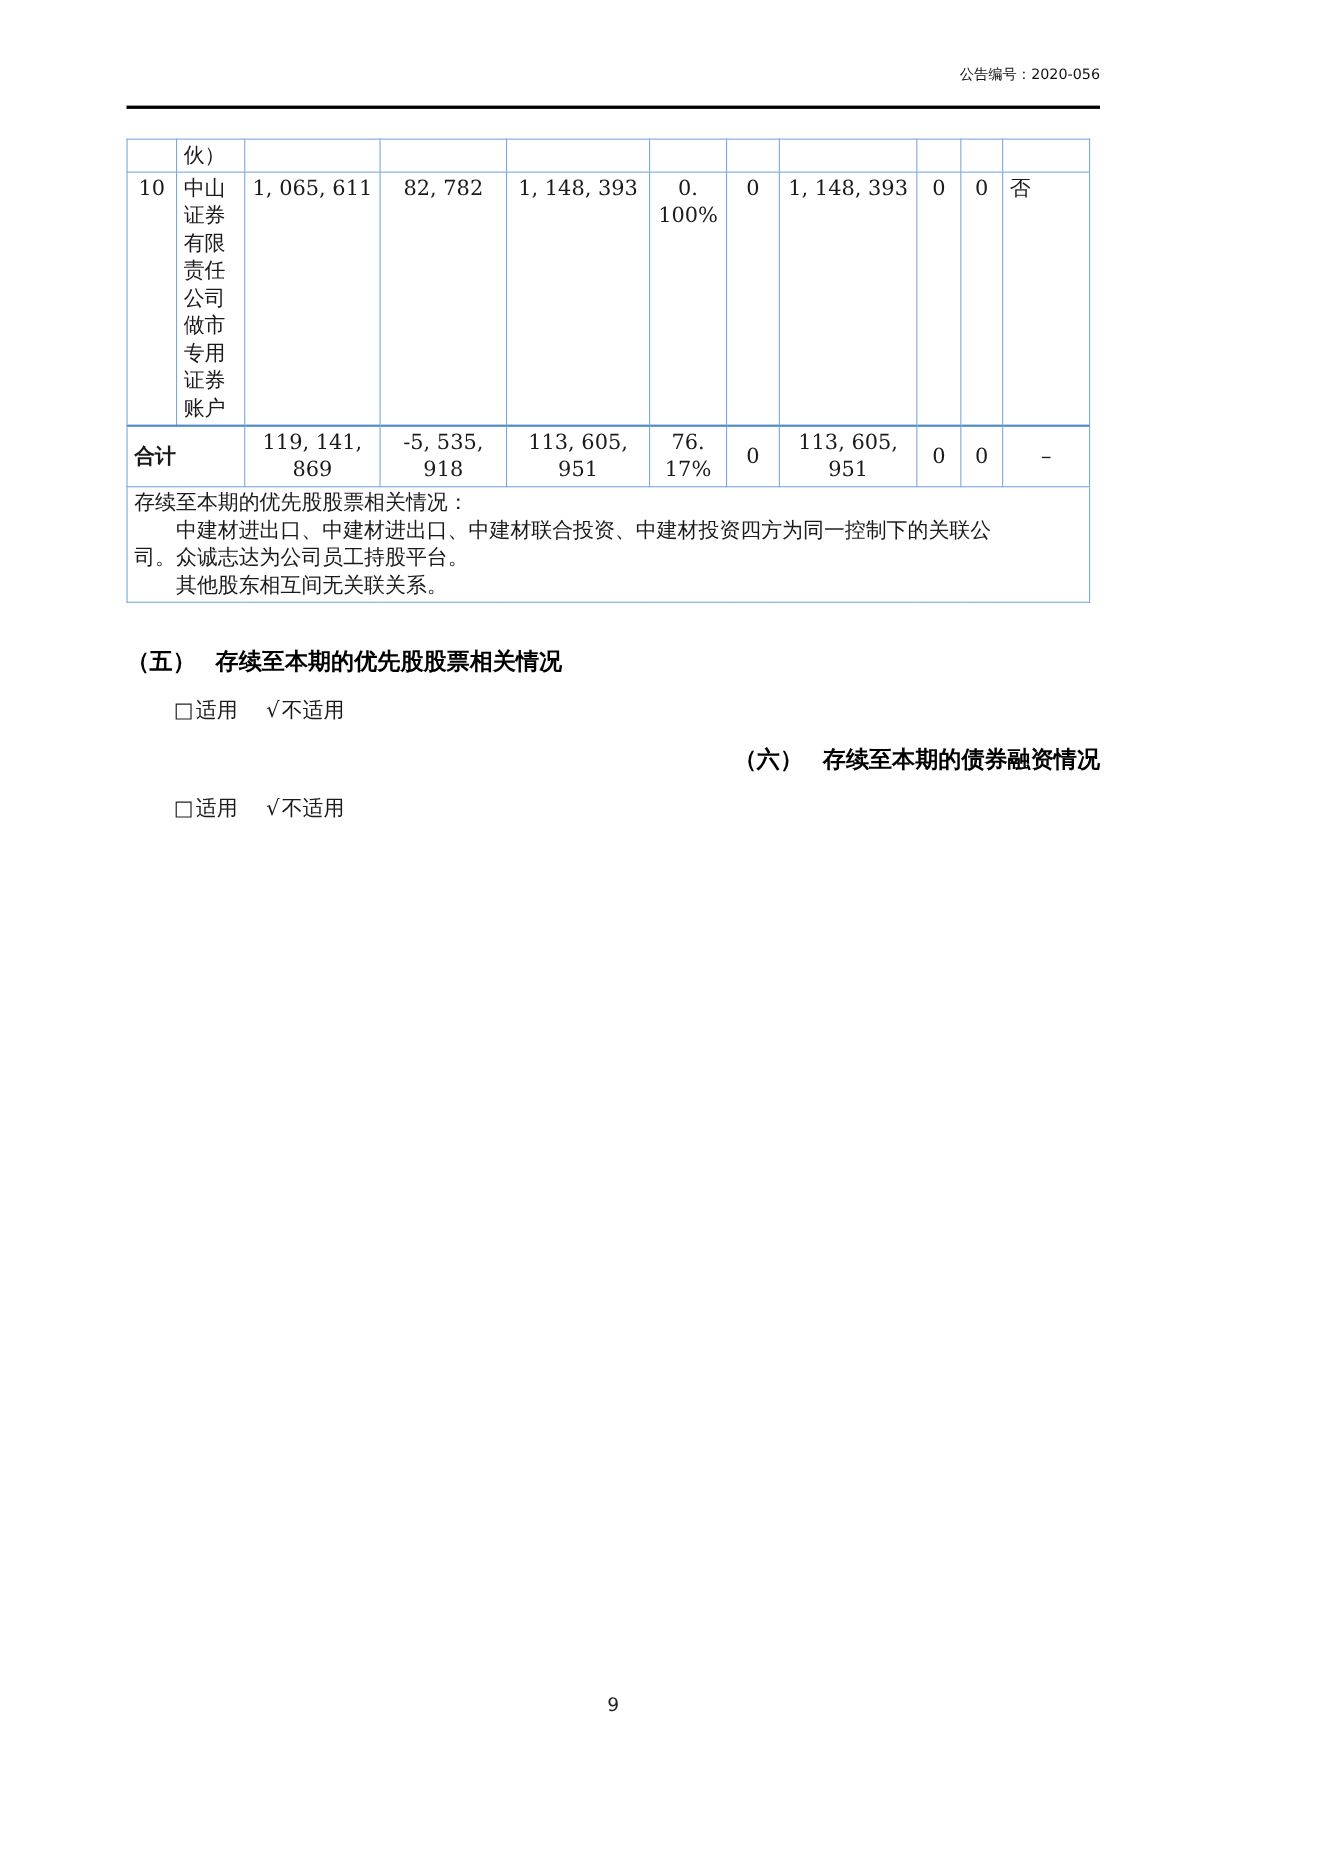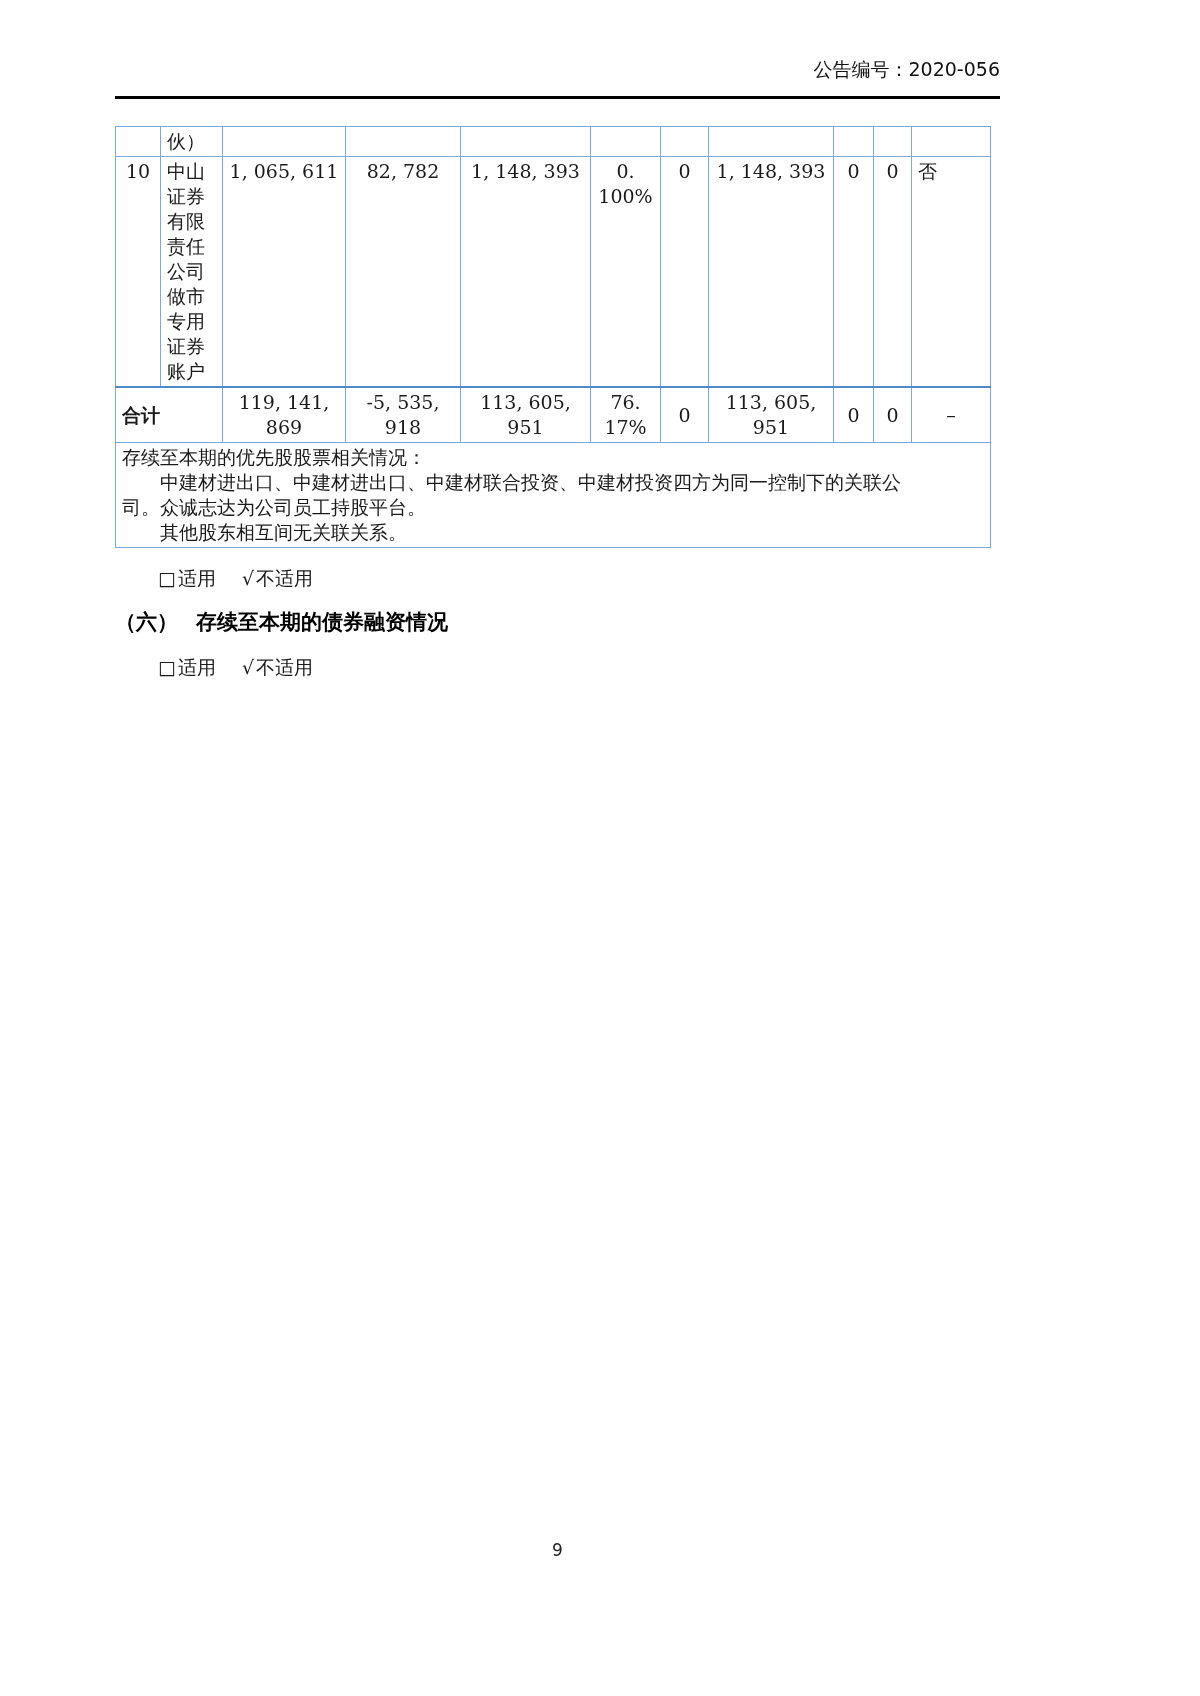--- a/index.html
+++ b/index.html
@@ -10,21 +10,21 @@
     color: #1a1a1a;
     font-family: "DejaVu Serif", serif;
   }
   .page { position: relative; width: 1200px; height: 1696px; overflow: hidden; }
   .content { position: absolute; left: 115px; top: 0; width: 885px; }
 
   .doc-header {
     padding-top: 56px;
     text-align: right;
     font-family: "DejaVu Sans", sans-serif;
-    font-size: 19px;
+    font-size: 13px;
     line-height: 26px;
     color: #111;
   }
   .header-rule {
     margin-top: 14px;
     border-bottom: 3px solid #000;
     width: 885px;
   }
 
   table.shareholders {
@@ -155,30 +155,33 @@
           <td colspan="11" class="note-cell c-left">
             <div class="note-line">存续至本期的优先股股票相关情况：</div>
             <div class="note-line note-indent">中建材进出口、中建材进出口、中建材联合投资、中建材投资四方为同一控制下的关联公</div>
             <div class="note-line">司。众诚志达为公司员工持股平台。</div>
             <div class="note-line note-indent">其他股东相互间无关联关系。</div>
           </td>
         </tr>
       </tbody>
     </table>
 
+    <div class="section-heading">
+      <span class="sec-no">（五）</span><span>存续至本期的优先股股票相关情况</span>
+    </div>
     <div class="applicability">
       <span class="opt">
         <span class="glyph">□</span><span>适用</span>
       </span>
       <span class="opt">
         <span class="glyph">√</span><span>不适用</span>
       </span>
     </div>
 
-    <div class="section-heading" style="margin-top:16px;">
+    <div class="section-heading" style="margin-top:16px;text-align:right;">
       <span class="sec-no">（六）</span><span>存续至本期的债券融资情况</span>
     </div>
     <div class="applicability">
       <span class="opt">
         <span class="glyph">□</span><span>适用</span>
       </span>
       <span class="opt">
         <span class="glyph">√</span><span>不适用</span>
       </span>
     </div>

